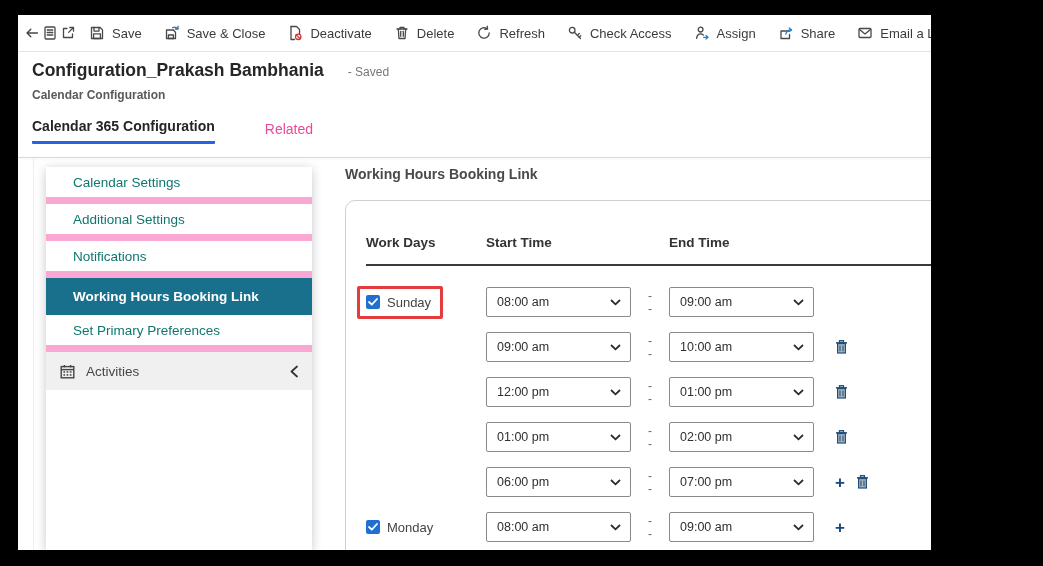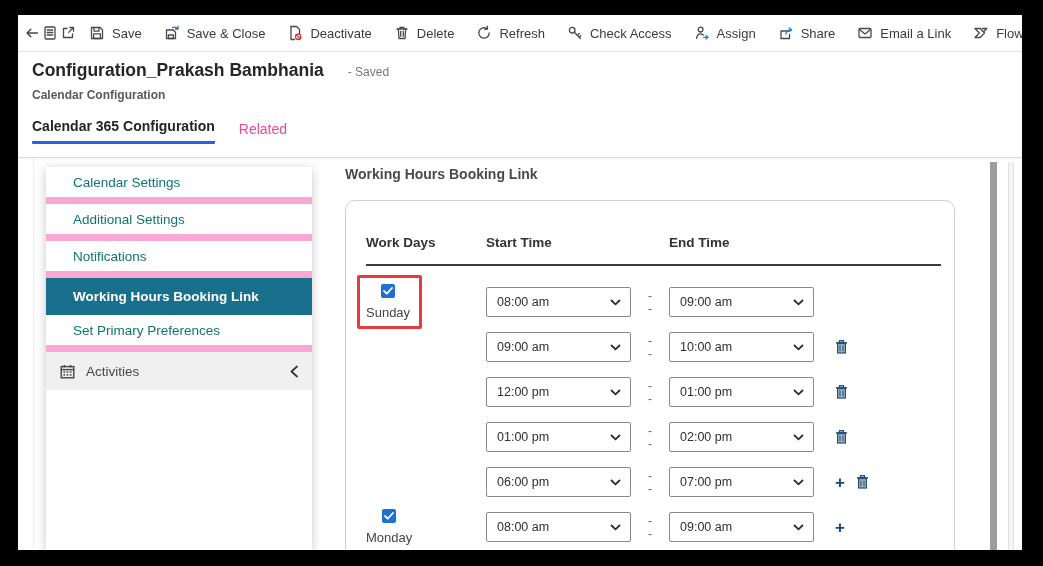--- a/index.html
+++ b/index.html
@@ -1,37 +1,37 @@
 <!DOCTYPE html>
 <html><head>
 <meta charset="utf-8">
 <style>
   html,body{margin:0;padding:0;}
   body{width:1043px;height:566px;background:#000;position:relative;overflow:hidden;
        font-family:"Liberation Sans",sans-serif;-webkit-font-smoothing:antialiased;}
-  .app{position:absolute;left:18px;top:15px;width:1004px;height:535px;background:#fff;overflow:hidden;}
+  .app{position:absolute;left:18px;top:15px;width:913px;height:535px;background:#fff;overflow:hidden;}
 
   
   .toolbar{position:absolute;left:0;top:0;width:100%;height:37px;display:flex;align-items:center;
            padding-left:6px;box-sizing:border-box;background:#fff;border-bottom:1px solid #e3e3e3;}
   .tb-iconbtn{width:36px;height:30px;display:flex;align-items:center;justify-content:center;cursor:pointer;}
   .tb-sep{width:1px;height:22px;background:#d9d9d9;margin:0 1px;}
   .tb-btn{display:flex;align-items:center;gap:7px;padding:0 11px;height:30px;font-size:13px;color:#3b3b3b;
           white-space:nowrap;cursor:pointer;}
   .tb-btn svg{flex:0 0 auto;}
   .ico{stroke:#484848;fill:none;stroke-width:1.3;stroke-linecap:round;stroke-linejoin:round;}
 
   
   .titleblock{position:absolute;left:14px;top:45px;}
   .title-line{display:flex;align-items:baseline;gap:24px;}
   .page-title{font-size:17.5px;font-weight:bold;color:#262626;}
   .save-status{font-size:12px;color:#767676;}
   .subtitle{font-size:12px;font-weight:bold;color:#5a5a5a;margin-top:7px;}
 
-  .tabs{position:absolute;left:14px;top:103px;display:flex;gap:24px;align-items:flex-end;}
+  .tabs{position:absolute;left:14px;top:103px;display:flex;gap:50px;align-items:flex-end;}
   .tab{font-size:14px;color:#ec4899;padding-bottom:7px;cursor:pointer;}
   .tab.active{font-weight:bold;color:#252525;border-bottom:3px solid #2563e0;border-radius:1px;}
   .content-divider{position:absolute;left:0;top:142px;width:100%;height:1px;background:#d8d8d8;
                    box-shadow:0 1px 3px rgba(0,0,0,.08);}
   .container-edge{position:absolute;left:15px;top:143px;bottom:0;width:1px;background:#ededed;}
 
   
   .sidebar{position:absolute;left:28px;top:152px;bottom:0;width:266px;background:#fff;
            box-shadow:0 2px 10px rgba(0,0,0,.22);}
   .sb-header{height:35px;background:#0e5a71;color:#fff;display:flex;align-items:center;gap:10px;
@@ -50,21 +50,21 @@
         border:1px solid #cfcfcf;border-radius:10px;box-sizing:border-box;padding:14px 15px 0 20px;}
   .thead{display:flex;font-size:13.5px;font-weight:bold;color:#333;margin-top:20px;}
   .th-day{width:120px;}
   .th-start{width:183px;}
   .th-end{width:183px;}
   .thead-rule{height:2px;background:#3a3a3a;margin-top:14px;width:575px;margin-left:0;}
   .rows{margin-top:21px;}
   .wrow{height:30px;margin-bottom:15px;display:flex;align-items:center;}
   .day-cell{width:120px;flex:0 0 120px;display:flex;align-items:center;}
   .day-wrap{display:inline-flex;align-items:center;gap:7px;padding:6px 9px 6px 6px;margin-left:-9px;
-            border:3px solid transparent;border-radius:2px;flex-direction:column;}
+            border:3px solid transparent;border-radius:2px;}
   .day-wrap.highlight{border-color:#e43c3c;}
   .cb{width:14px;height:14px;background:#1e70d1;border-radius:2px;display:flex;align-items:center;
       justify-content:center;cursor:pointer;flex:0 0 14px;}
   .day-label{font-size:13px;color:#444;}
   .sel{width:145px;height:30px;border:1px solid #8a8a8a;border-radius:2px;background:#fff;display:flex;
        align-items:center;justify-content:space-between;padding:0 9px 0 10px;font-size:12.5px;color:#2f2f2f;
        box-sizing:border-box;cursor:pointer;flex:0 0 145px;}
   .dashes{width:38px;flex:0 0 38px;display:flex;flex-direction:column;align-items:center;gap:7px;
           color:#666;font-size:12px;line-height:6px;}
   .acts{margin-left:21px;display:flex;align-items:center;gap:11px;}

